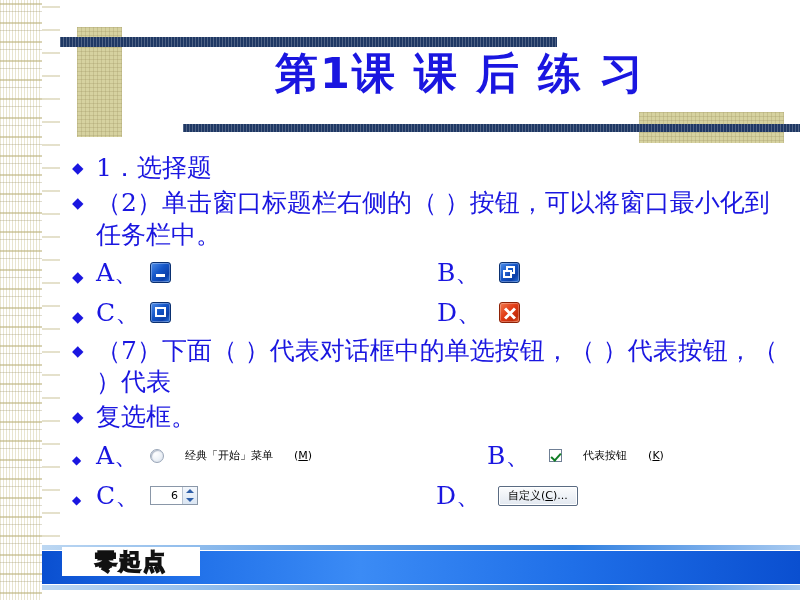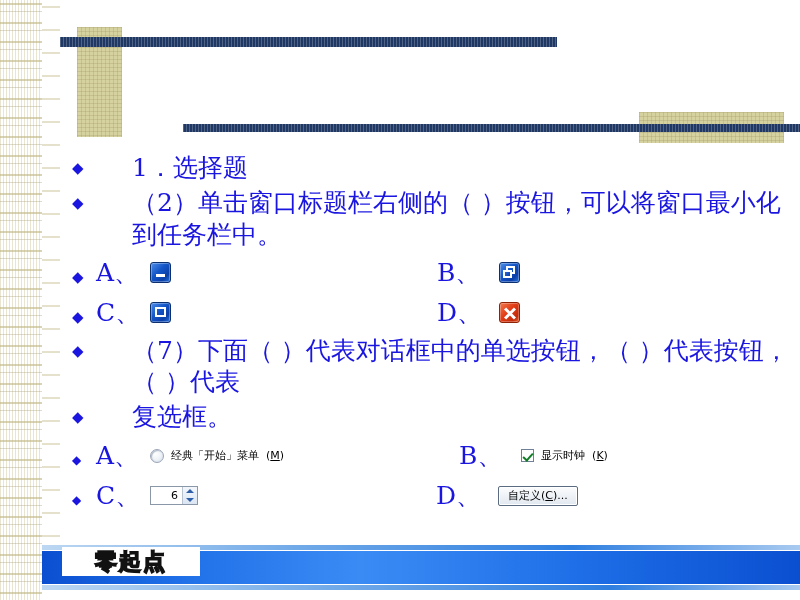--- a/index.html
+++ b/index.html
@@ -137,21 +137,21 @@
   .bullet-mark {
     flex: 0 0 auto;
     color: #1a16e0;
     font-size: 15px;
     line-height: 1;
     padding-top: 9px;
     width: 24px;
     text-align: left;
   }
   .bullet-mark.small { font-size: 12px; padding-top: 8px; }
-  .bullet-text { flex: 1 1 auto; margin-left: 36px; }
+  .bullet-text { flex: 1 1 auto; }
 
   .r1 { margin-top: 0px; }
   .r2 { margin-top: 4px; }
 
   
   .opt-row {
     position: relative;
     display: flex;
     align-items: center;
     font-family: "DejaVu Serif", "Liberation Serif", serif;
@@ -232,21 +232,21 @@
   .wl { width: 54px; flex: 0 0 auto; }
   .wl-b { width: 62px; flex: 0 0 auto; }
 
   .win-label {
     font-family: "DejaVu Sans", "Liberation Sans", sans-serif;
     font-size: 11px;
     color: #000000;
     white-space: nowrap;
     display: inline-flex;
     align-items: center;
-    gap: 7px;
+    gap: 21px;
   }
   .radio-circle {
     display: inline-block;
     width: 12px; height: 12px;
     border-radius: 50%;
     border: 1px solid #9aa6b8;
     background: radial-gradient(circle at 35% 30%, #ffffff 0%, #eef2f7 55%, #cdd8e6 100%);
     box-shadow: inset 1px 1px 1px rgba(120,135,160,.55);
   }
   .check-box {
@@ -376,20 +376,21 @@
 <div id="slide">
 
   <div class="left-texture"></div>
   <div class="left-texture2"></div>
 
   <div class="deco-tan-left"></div>
   <div class="deco-bar-top"></div>
   <div class="deco-tan-right"></div>
   <div class="deco-bar-bottom"></div>
 
+  <div class="slide-title">第1课 课 后 练 习</div>
 
   <div class="body">
 
     <div class="bullet-row r1">
       <span class="bullet-mark">◆</span>
       <span class="bullet-text">1．选择题</span>
     </div>
 
     <div class="bullet-row r2">
       <span class="bullet-mark">◆</span>
@@ -439,21 +440,21 @@
       <span class="wl">A、</span>
       <span class="win-label">
         <span class="radio-circle"></span>
         <span>经典「开始」菜单</span>
         <span>(<span class="mnem">M</span>)</span>
       </span>
       <span style="display:inline-block;width:175px;"></span>
       <span class="wl-b">B、</span>
       <span class="win-label">
         <span class="check-box"></span>
-        <span>显示时钟</span>
+        <span>代表按钮</span>
         <span>(<span class="mnem">K</span>)</span>
       </span>
     </div>
 
     <div class="widget-row" style="margin-top:10px; height:30px;">
       <span class="bullet-mark small">◆</span>
       <span class="wl">C、</span>
       <span class="spinner">
         <span class="val">6</span>
         <span class="arrows">

